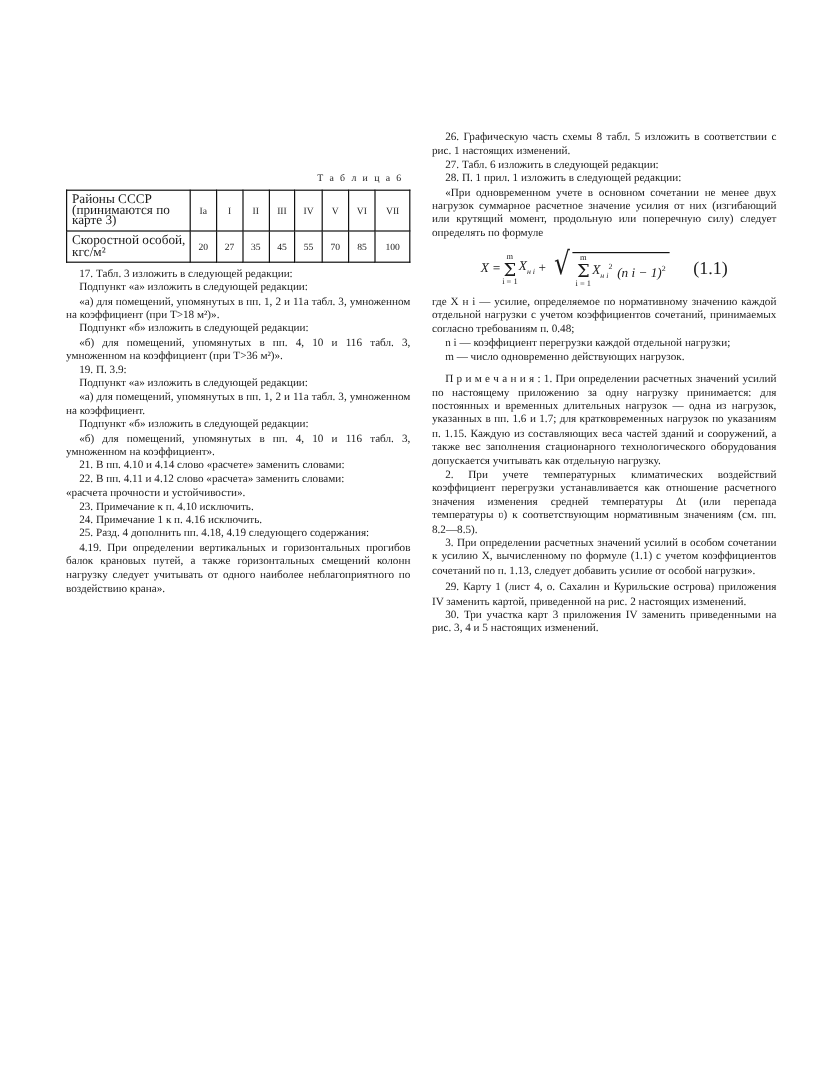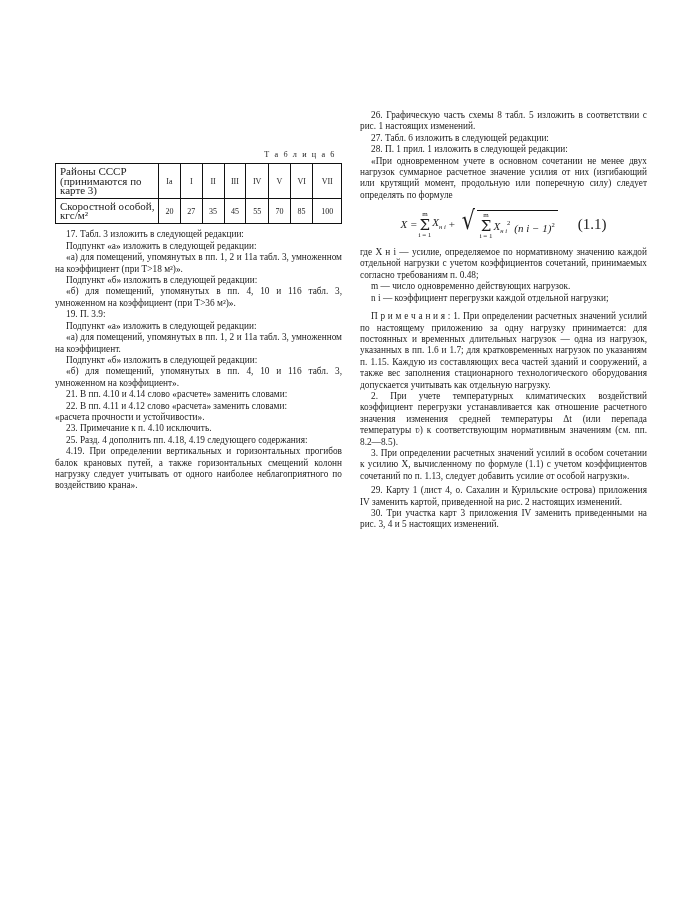--- a/index.html
+++ b/index.html
@@ -154,20 +154,21 @@
       <p class="ind">«б) для помещений, упомянутых в пп. 4, 10 и 116 табл. 3, умноженном на коэффициент (при Т&gt;36 м²)».</p>
       <p class="ind">19. П. 3.9:</p>
       <p class="ind">Подпункт «а» изложить в следующей редакции:</p>
       <p class="ind">«а) для помещений, упомянутых в пп. 1, 2 и 11а табл. 3, умноженном на коэффициент.</p>
       <p class="ind">Подпункт «б» изложить в следующей редакции:</p>
       <p class="ind">«б) для помещений, упомянутых в пп. 4, 10 и 116 табл. 3, умноженном на коэффициент».</p>
       <p class="ind">21. В пп. 4.10 и 4.14 слово «расчете» заменить словами:</p>
       <p class="ind">22. В пп. 4.11 и 4.12 слово «расчета» заменить словами:</p>
       <p class="ind2">«расчета прочности и устойчивости».</p>
       <p class="ind">23. Примечание к п. 4.10 исключить.</p>
+      <p class="ind">24. Примечание 1 к п. 4.16 исключить.</p>
       <p class="ind">25. Разд. 4 дополнить пп. 4.18, 4.19 следующего содержания:</p>
       <p class="ind">4.19. При определении вертикальных и горизонтальных прогибов балок крановых путей, а также горизонтальных смещений колонн нагрузку следует учитывать от одного наиболее неблагоприятного по воздействию крана».</p>
     </div>
 
     <div class="col right">
 
       <p class="ind">26. Графическую часть схемы 8 табл. 5 изложить в соответствии с рис. 1 настоящих изменений.</p>
       <p class="ind">27. Табл. 6 изложить в следующей редакции:</p>
       <p class="ind">28. П. 1 прил. 1 изложить в следующей редакции:</p>
       <p class="ind">«При одновременном учете в основном сочетании не менее двух нагрузок суммарное расчетное значение усилия от них (изгибающий или крутящий момент, продольную или поперечную силу) следует определять по формуле</p>
@@ -198,22 +199,22 @@
               <span style="margin-left:4px">
                 <span class="var">(n i − 1)</span><span class="sup2">2</span>
               </span>
             </span>
           </span>
           <span class="eqnum">(1.1)</span>
         </div>
       </div>
 
       <p class="ind2">где X н i — усилие, определяемое по нормативному значению каждой отдельной нагрузки с учетом коэффициентов сочетаний, принимаемых согласно требованиям п. 0.48;</p>
+      <p class="ind">n i — коэффициент перегрузки каждой отдельной нагрузки;</p>
       <p class="ind">m — число одновременно действующих нагрузок.</p>
-      <p class="ind">n i — коэффициент перегрузки каждой отдельной нагрузки;</p>
 
       <div class="sp2"></div>
 
       <p class="ind notes">П р и м е ч а н и я : 1. При определении расчетных значений усилий по настоящему приложению за одну нагрузку принимается: для постоянных и временных длительных нагрузок — одна из нагрузок, указанных в пп. 1.6 и 1.7; для кратковременных нагрузок по указаниям п. 1.15. Каждую из составляющих веса частей зданий и сооружений, а также вес заполнения стационарного технологического оборудования допускается учитывать как отдельную нагрузку.</p>
       <p class="ind">2. При учете температурных климатических воздействий коэффициент перегрузки устанавливается как отношение расчетного значения изменения средней температуры Δt (или перепада температуры ʋ) к соответствующим нормативным значениям (см. пп. 8.2—8.5).</p>
       <p class="ind">3. При определении расчетных значений усилий в особом сочетании к усилию X, вычисленному по формуле (1.1) с учетом коэффициентов сочетаний по п. 1.13, следует добавить усилие от особой нагрузки».</p>
 
       <div class="sp2"></div>
 
       <p class="ind">29. Карту 1 (лист 4, о. Сахалин и Курильские острова) приложения IV заменить картой, приведенной на рис. 2 настоящих изменений.</p>

